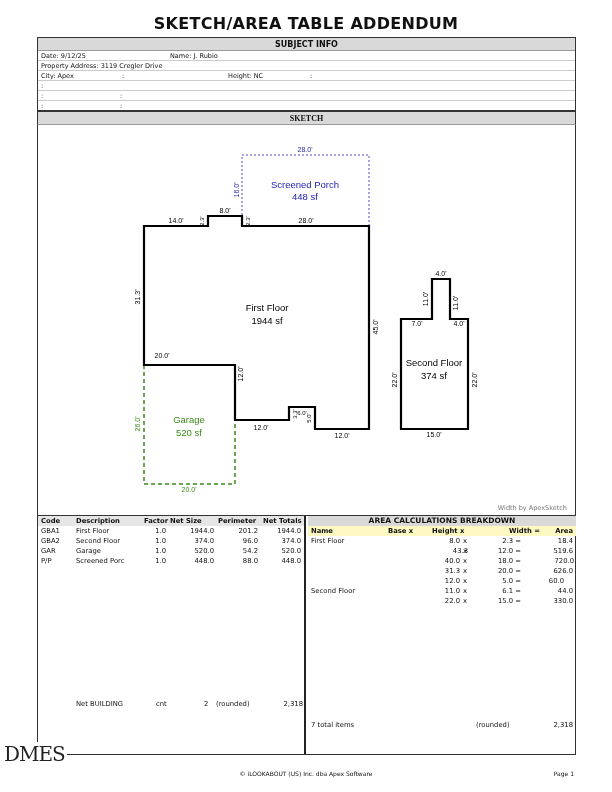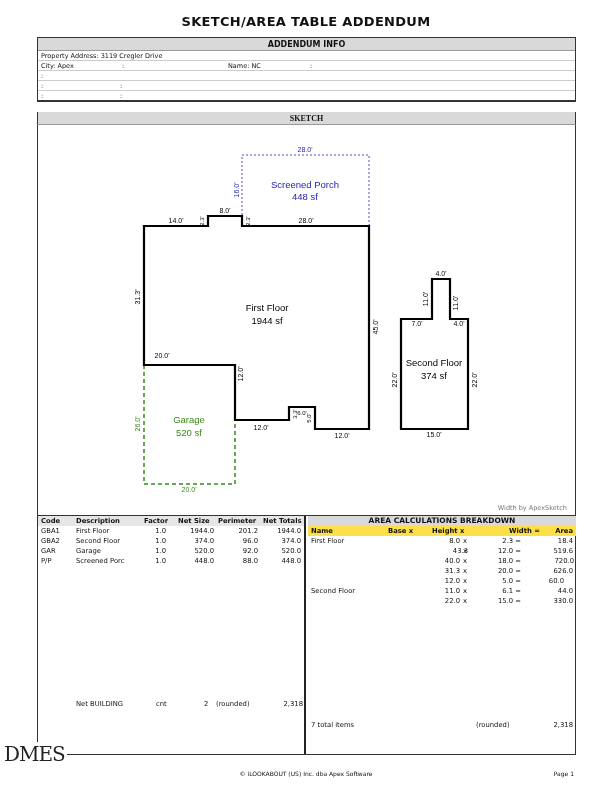--- a/index.html
+++ b/index.html
@@ -1,17 +1,17 @@
 <!DOCTYPE html>
 <html><head>
 <meta charset="utf-8">
 <style>
   * { margin:0; padding:0; box-sizing:border-box; }
   body { width:612px; height:792px; background:#fff; position:relative; font-family:"DejaVu Sans", sans-serif; color:#111; overflow:hidden; }
-  .title { position:absolute; top:14px; left:0; width:612px; text-align:center; font-weight:bold; font-size:13px; letter-spacing:0.3px; }
+  .title { position:absolute; top:14px; left:0; width:612px; text-align:center; font-weight:bold; font-size:16px; letter-spacing:0.3px; }
   .frame { position:absolute; left:37px; top:37px; width:539px; border:1px solid #333; }
   .sect-head { background:#d9d9d9; font-weight:bold; font-size:8px; text-align:center; height:13px; line-height:13px; border-bottom:1px solid #999; }
   .info-row { height:10px; border-bottom:1px solid #ccc; font-size:6.5px; line-height:10px; position:relative; padding-left:3px; }
   .info-row span { position:absolute; top:0; }
   .sketch-head { position:absolute; left:37px; top:112px; width:539px;font-family:Liberation Serif, serif; }
   .sketch-area { position:absolute; left:37px; top:125px; width:539px; height:390px; border-left:1px solid #333; border-right:1px solid #333; }
   .credit { position:absolute; right:8px; bottom:3px; font-size:6.5px; color:#777; }
   .tables { position:absolute; left:37px; top:515px; width:539px; height:240px; border:1px solid #333; border-top:1px solid #333; }
   .left-table { position:absolute; left:0; top:0; width:268px; height:238px; border-right:2px solid #222; }
   .right-table { position:absolute; left:270px; top:0; width:268px; height:238px; }
@@ -24,28 +24,32 @@
   .page { position:absolute; right:38px; }
   .watermark { position:absolute; left:4px; top:742px; font-size:20px; font-family:"DejaVu Serif", serif; color:#222; letter-spacing:-1px; background:#fff; padding-right:2px; }
   svg text { font-family:"Liberation Sans", sans-serif; }
 </style>
 </head>
 <body>
 
 <div class="title">SKETCH/AREA TABLE ADDENDUM</div>
 
 <div class="frame">
-  <div class="sect-head">ADDENDUM INFO</div>
+  <div class="sect-head">SUBJECT INFO</div>
+  <div class="info-row">
+    <span style="left:3px">Date: 9/12/25</span>
+    <span style="left:132px">Name: J. Rubio</span>
+  </div>
   <div class="info-row">
     <span style="left:3px">Property Address: 3119 Cregler Drive</span>
   </div>
   <div class="info-row">
     <span style="left:3px">City: Apex</span>
     <span style="left:84px">:</span>
-    <span style="left:190px">Name: NC</span>
+    <span style="left:190px">Height: NC</span>
     <span style="left:272px">:</span>
   </div>
   <div class="info-row">
     <span style="left:3px">:</span>
   </div>
   <div class="info-row">
     <span style="left:3px">:</span>
     <span style="left:82px">:</span>
   </div>
   <div class="info-row" style="border-bottom:1px solid #333;">
@@ -107,21 +111,21 @@
   </svg>
   <div class="credit">Width by ApexSketch</div>
 </div>
 
 <div class="tables">
   <div class="left-table">
     <div class="lt-row lt-head">
       <span style="left:3px">Code</span>
       <span style="left:38px">Description</span>
       <span style="left:106px">Factor</span>
-      <span style="left:140px">Net Size</span>
+      <span style="left:132px">Net Size</span>
       <span style="left:180px">Perimeter</span>
       <span style="left:225px">Net Totals</span>
     </div>
     <div class="lt-row">
       <span style="left:3px">GBA1</span>
       <span style="left:38px">First Floor</span>
       <span style="right:138px">1.0</span>
       <span style="right:90px">1944.0</span>
       <span style="right:46px">201.2</span>
       <span style="right:3px">1944.0</span>
@@ -132,21 +136,21 @@
       <span style="right:138px">1.0</span>
       <span style="right:90px">374.0</span>
       <span style="right:46px">96.0</span>
       <span style="right:3px">374.0</span>
     </div>
     <div class="lt-row">
       <span style="left:3px">GAR</span>
       <span style="left:38px">Garage</span>
       <span style="right:138px">1.0</span>
       <span style="right:90px">520.0</span>
-      <span style="right:46px">92.0</span>
+      <span style="right:46px">54.2</span>
       <span style="right:3px">520.0</span>
     </div>
     <div class="lt-row">
       <span style="left:3px">P/P</span>
       <span style="left:38px">Screened Porc</span>
       <span style="right:138px">1.0</span>
       <span style="right:90px">448.0</span>
       <span style="right:46px">88.0</span>
       <span style="right:3px">448.0</span>
     </div>
@@ -154,21 +158,21 @@
       <span style="left:38px">Net BUILDING</span>
       <span style="left:118px">cnt</span>
       <span style="left:166px">2</span>
       <span style="left:178px">(rounded)</span>
       <span style="right:3px">2,318</span>
     </div>
   </div>
 
   <div class="right-table">
     <div class="rt-title">AREA CALCULATIONS BREAKDOWN</div>
-    <div class="lt-row lt-head" style="background:#fde047;">
+    <div class="lt-row lt-head" style="background:#fef9c3;">
       <span style="left:3px">Name</span>
       <span style="left:80px">Base x</span>
       <span style="left:124px">Height x</span>
       <span style="left:201px">Width =</span>
       <span style="right:3px">Area</span>
     </div>
     <div class="lt-row">
       <span style="left:3px">First Floor</span>
       <span style="right:116px">8.0</span>
       <span style="left:155px">x</span>

